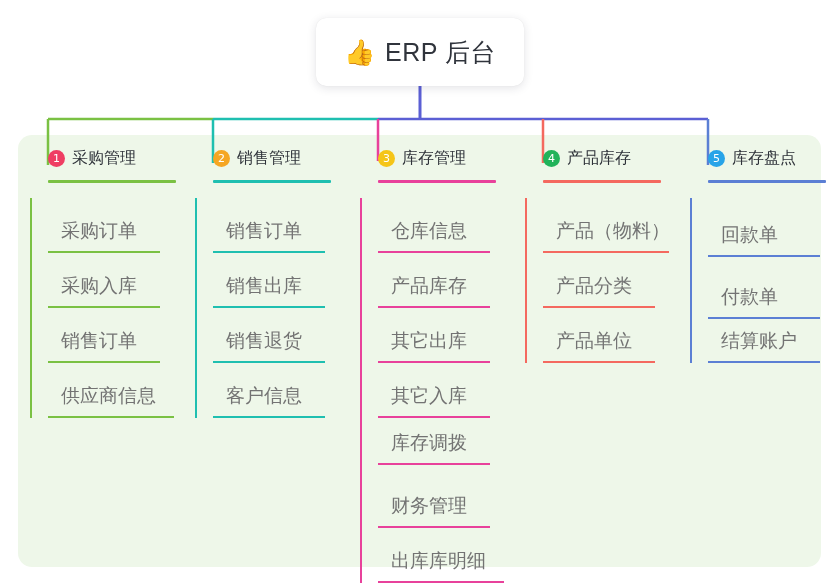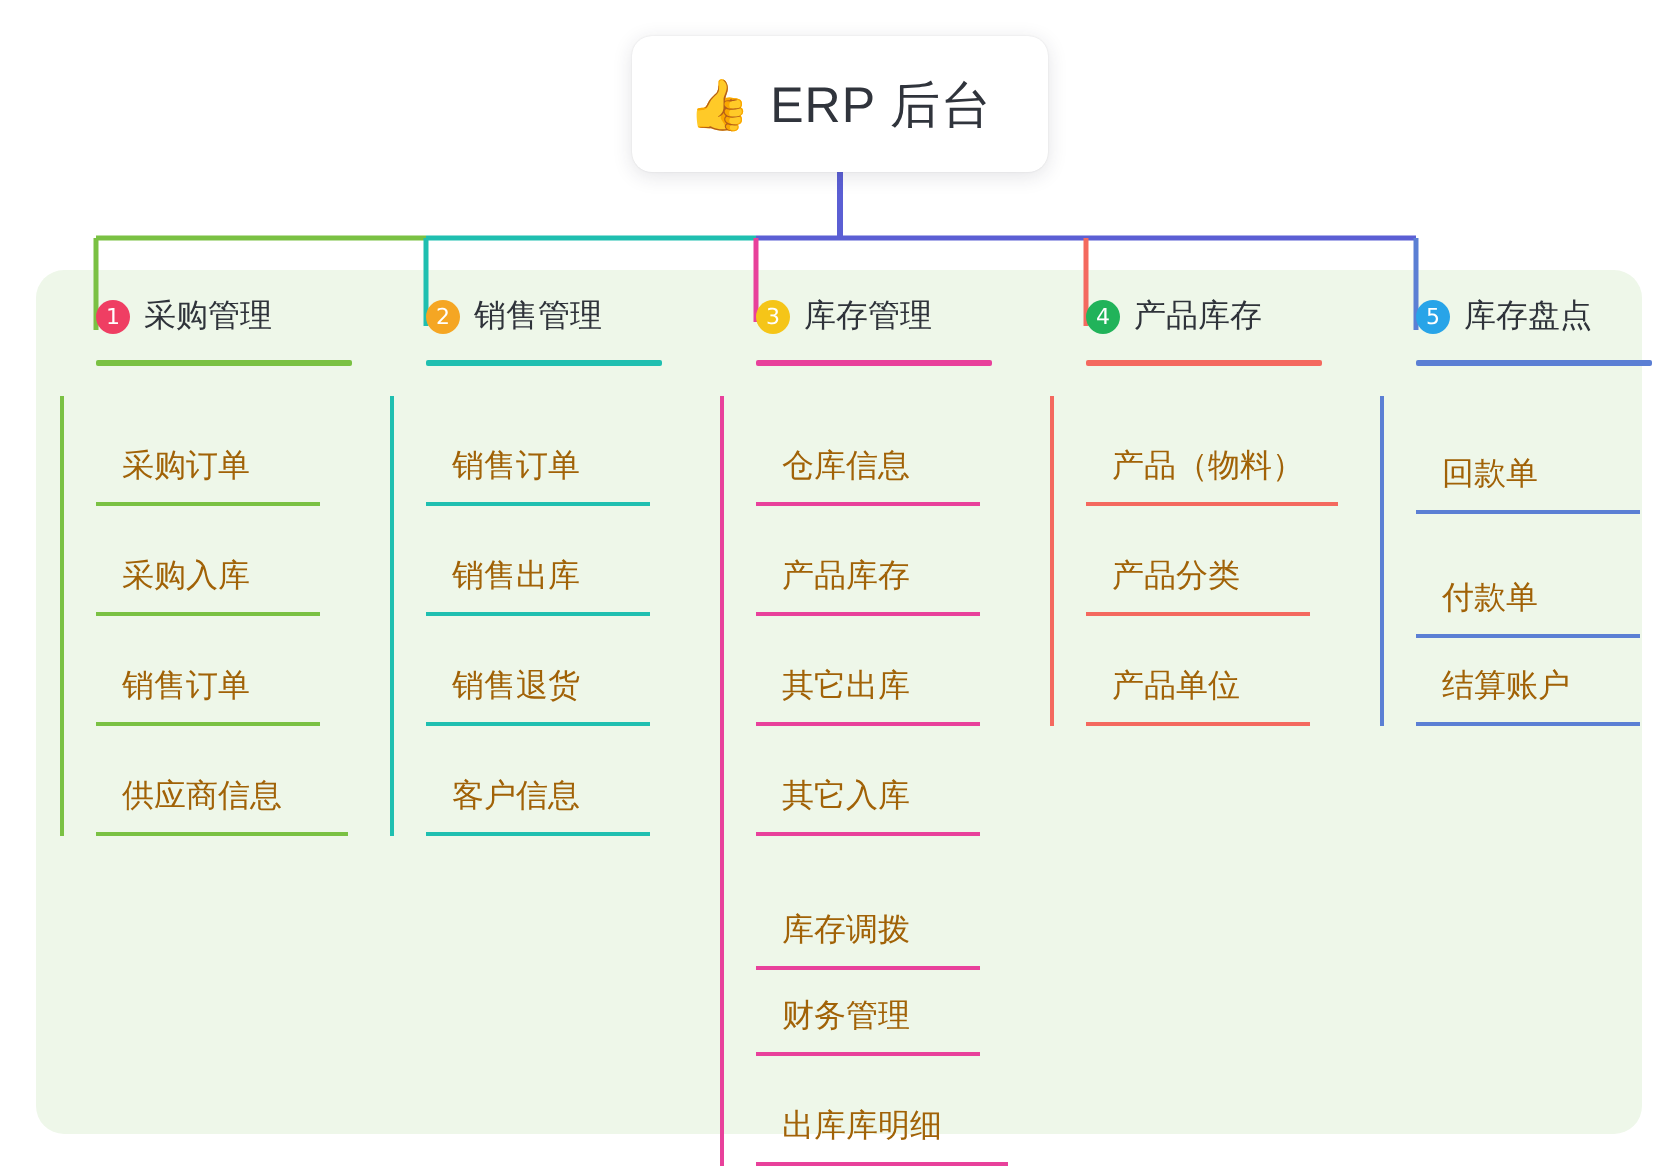--- a/index.html
+++ b/index.html
@@ -97,22 +97,22 @@
   .leaf {
     position: absolute;
     left: 18px;
     width: 112px;
     height: 55px;
   }
   .leaf-label {
     position: absolute;
     left: 13px;
     bottom: 9px;
-    font-size: 16px;
-    color: #a16207;
+    font-size: 19px;
+    color: #737373;
     white-space: nowrap;
   }
   .leaf-rule {
     position: absolute;
     left: 0;
     bottom: 0;
     height: 2px;
     width: 112px;
   }
   .leaf-wide { width: 126px; }
@@ -213,21 +213,21 @@
           <div class="leaf-rule" style="background: rgb(232, 65, 155);"></div>
         </div>
         <div class="leaf" style="top: 162px;">
           <span class="leaf-label">其它出库</span>
           <div class="leaf-rule" style="background: rgb(232, 65, 155);"></div>
         </div>
         <div class="leaf" style="top: 217px;">
           <span class="leaf-label">其它入库</span>
           <div class="leaf-rule" style="background: rgb(232, 65, 155);"></div>
         </div>
-        <div class="leaf" style="top: 284px;">
+        <div class="leaf" style="top: 264px;">
           <span class="leaf-label">库存调拨</span>
           <div class="leaf-rule" style="background: rgb(232, 65, 155);"></div>
         </div>
         <div class="leaf" style="top: 327px;">
           <span class="leaf-label">财务管理</span>
           <div class="leaf-rule" style="background: rgb(232, 65, 155);"></div>
         </div>
         <div class="leaf leaf-wide" style="top: 382px;">
           <span class="leaf-label">出库库明细</span>
           <div class="leaf-rule" style="background: rgb(232, 65, 155);"></div>

